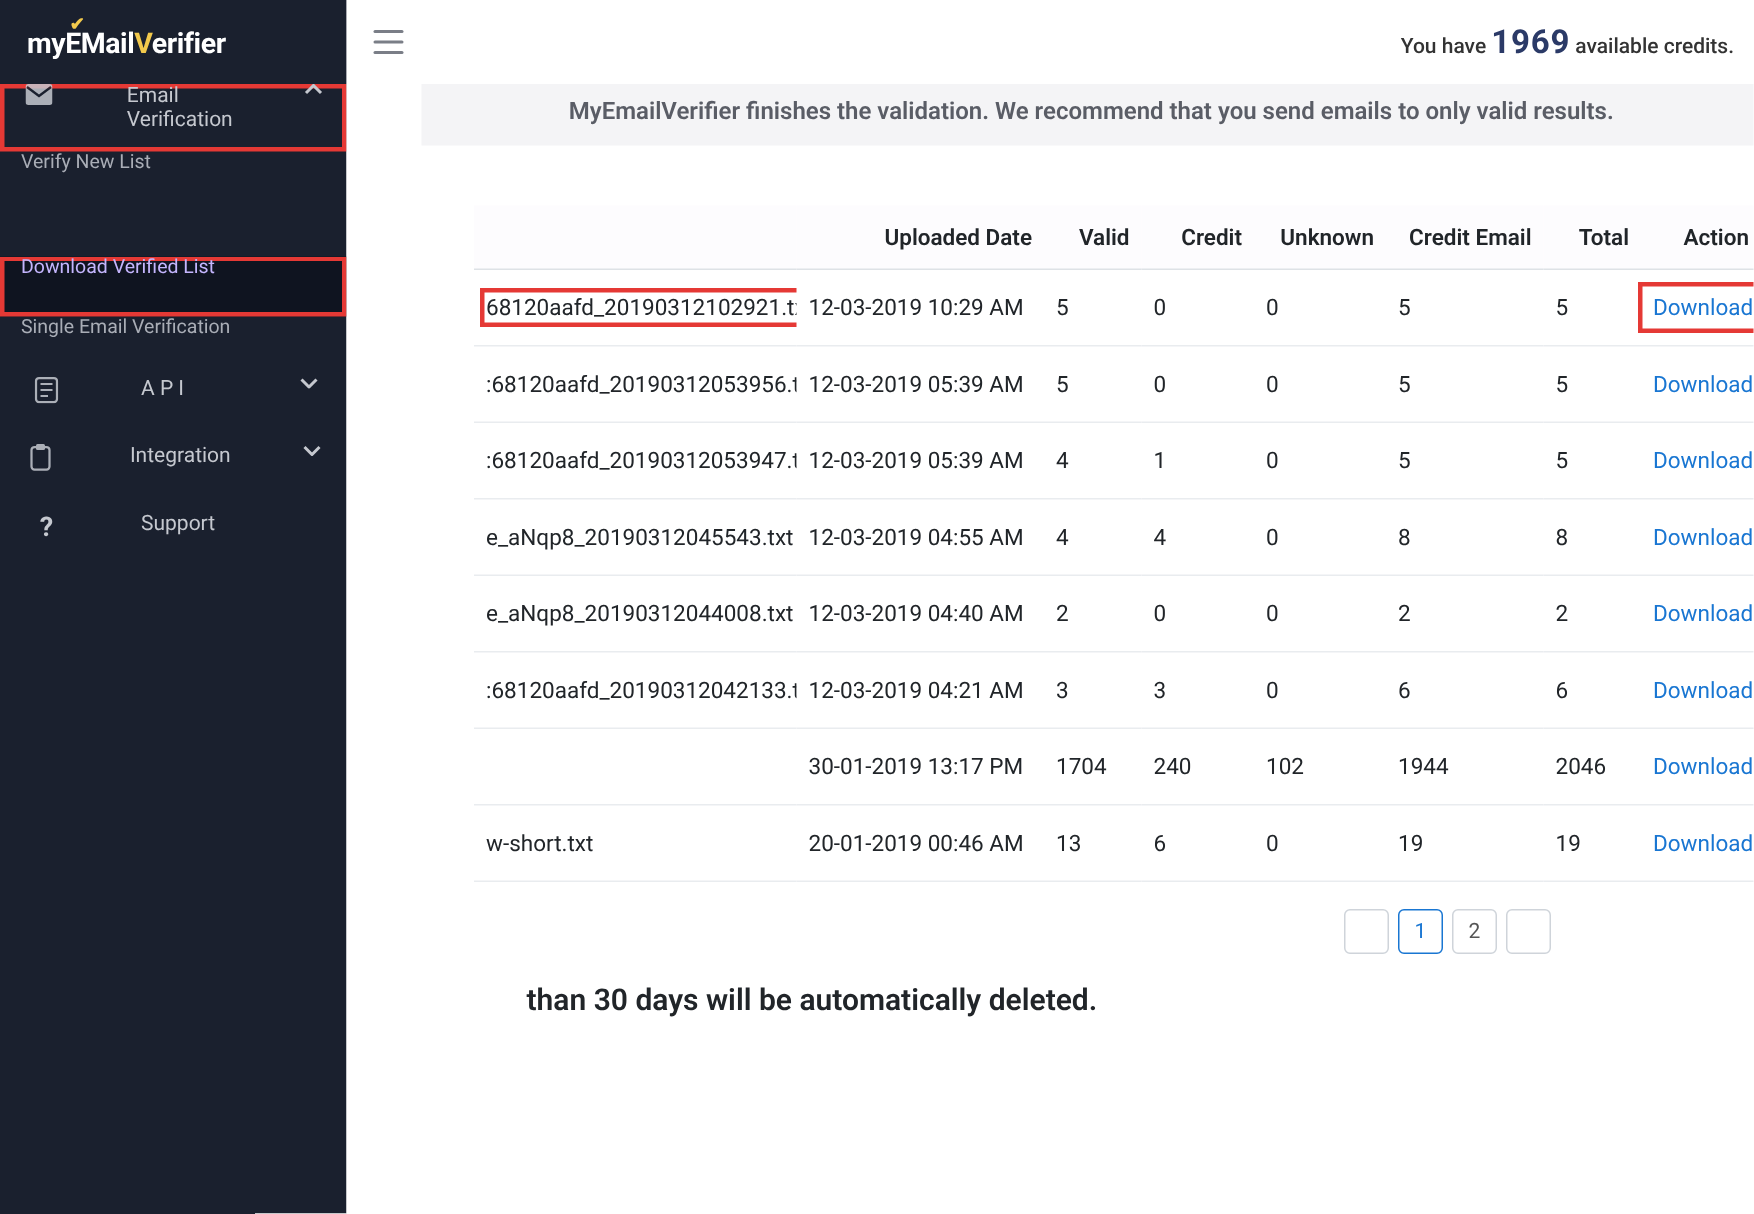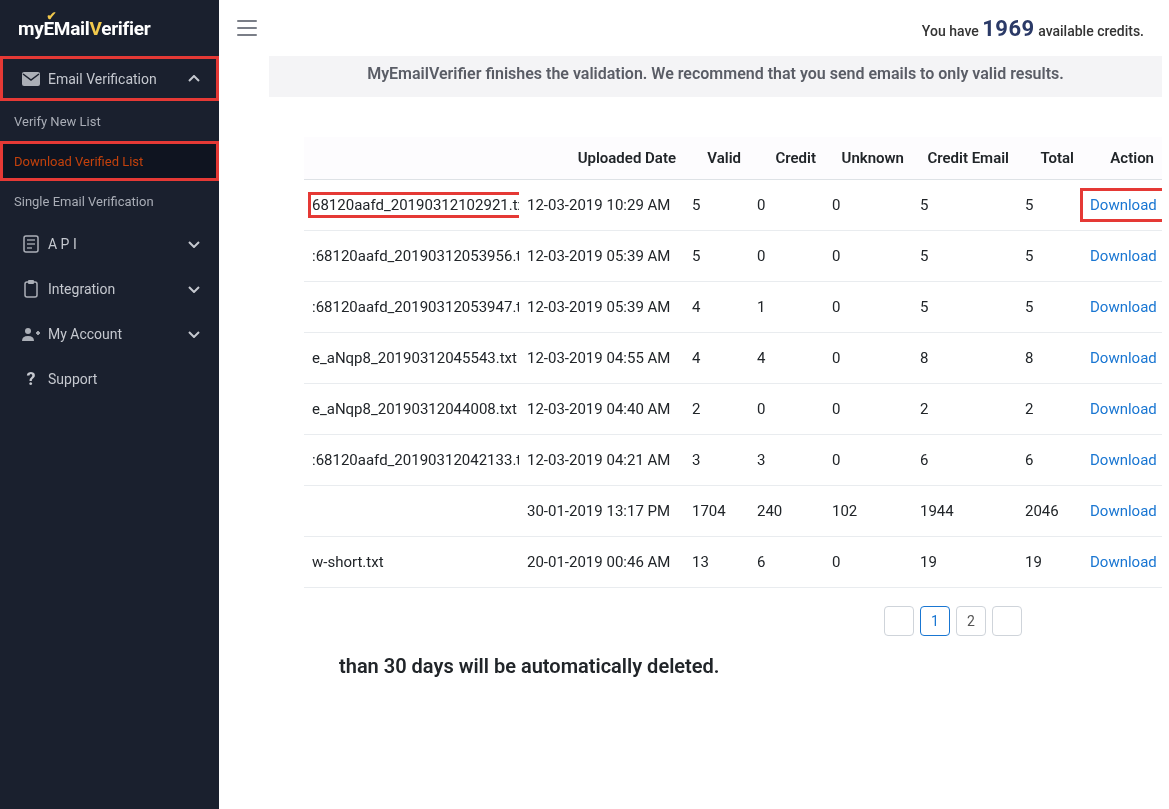--- a/index.html
+++ b/index.html
@@ -4,26 +4,26 @@
 <style>
   * { margin: 0; padding: 0; box-sizing: border-box; }
   body { font-family: -apple-system, BlinkMacSystemFont, "Segoe UI", Roboto, "Helvetica Neue", Arial, sans-serif; font-size: 14px; color: #333; background: #fff; }
   .app { display: flex; width: 1162px; height: 809px; }
   
   .sidebar { width: 231px; background: #1a202e; color: #c5c8cf; display: flex; flex-direction: column; }
   .logo { height: 56px; display: flex; align-items: center; padding: 0 18px; background: #1a202e; }
   .logo-text { font-size: 19px; font-weight: 700; color: #fff; letter-spacing: -0.3px; }
   .logo-text .y1 { color: #f2c94c; }
   .logo-text .check { color: #f2c94c; display:inline-block; transform: translateY(-1px); }
-  .nav-item, .nav-sub-item { display: flex; align-items: center; padding: 0 14px; height: 45px; font-size: 14px; cursor: pointer; }
+  .nav-item, .nav-sub-item { display: flex; padding: 0 14px; height: 45px; font-size: 14px; cursor: pointer; gap: 46px; }
   .nav-item .icon-slot { width: 34px; display: flex; justify-content: center; }
   .nav-item .label { flex: 1; }
   .nav-item .chev { width: 22px; display:flex; justify-content:center; }
   .nav-sub-item { font-size: 13px; height: 40px; color: #a9adb6; }
-  .nav-sub-item.active { background: #0f1420; color: #c2410c; }
+  .nav-sub-item.active { background: #0f1420; color: #c4b5fd; margin-top: 30px; }
   .highlight-red { box-shadow: inset 0 0 0 3px #e53935; }
   .chev svg path { stroke: #c5c8cf; }
   .icon-slot svg { opacity: 0.85; }
 
   
   .main { flex: 1; display: flex; flex-direction: column; background: #fff; position: relative; }
   .topbar { height: 56px; display: flex; align-items: center; padding: 0 18px; justify-content: space-between; gap: 42px; }
   .hamburger { width: 20px; height: 16px; display: flex; flex-direction: column; justify-content: space-between; cursor: pointer; }
   .hamburger div { height: 2px; background: #7a7e87; border-radius: 1px; }
   .credits { font-size: 14px; color: #333; font-weight: 500; }
@@ -109,36 +109,20 @@
           </svg>
       </span>
       <span class="label">Integration</span>
       <span class="chev">
         <svg width="12" height="8" viewBox="0 0 12 8">
             <path d="M1 2 L6 7 L11 2" stroke-width="2" fill="none"></path>
           </svg>
       </span>
     </div>
 
-    <div class="nav-item">
-      <span class="icon-slot">
-        <svg width="20" height="14" viewBox="0 0 20 14">
-            <circle cx="7" cy="4" r="3" fill="#c5c8cf"></circle>
-            <path d="M1 14 Q1 9 7 9 Q13 9 13 14 Z" fill="#c5c8cf"></path>
-            <line x1="15" y1="6" x2="19" y2="6" stroke="#c5c8cf" stroke-width="1.8"></line>
-            <line x1="17" y1="4" x2="17" y2="8" stroke="#c5c8cf" stroke-width="1.8"></line>
-          </svg>
-      </span>
-      <span class="label">My Account</span>
-      <span class="chev">
-        <svg width="12" height="8" viewBox="0 0 12 8">
-            <path d="M1 2 L6 7 L11 2" stroke-width="2" fill="none"></path>
-          </svg>
-      </span>
-    </div>
 
     <div class="nav-item">
       <span class="icon-slot">
         <span style="font-size:18px;font-weight:700;color:#c5c8cf">?</span>
       </span>
       <span class="label">Support</span>
     </div>
   </aside>
 
   <main class="main">

